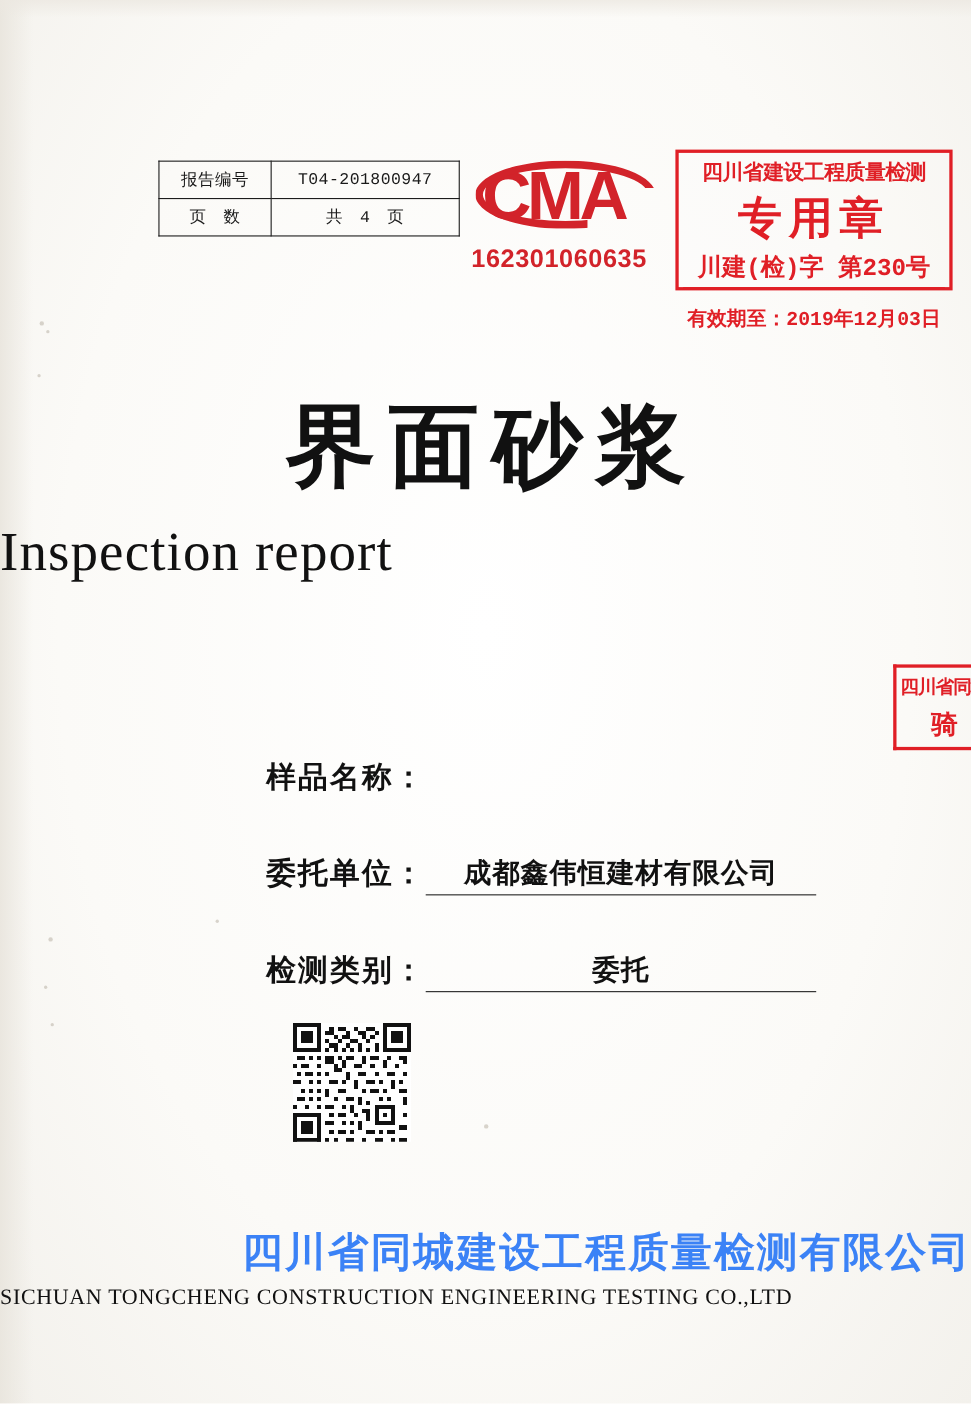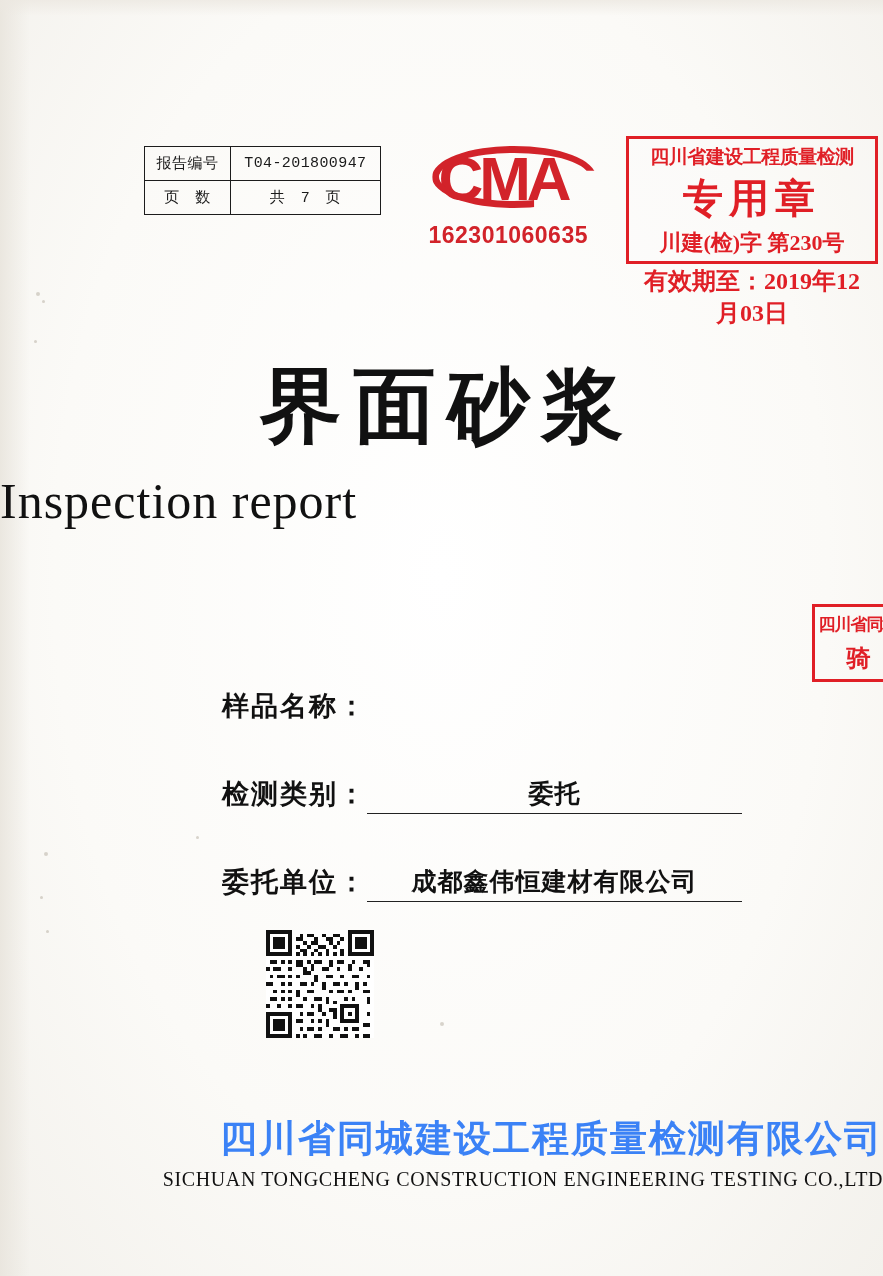--- a/index.html
+++ b/index.html
@@ -42,21 +42,21 @@
     background: #b9b2a6;
     border-radius: 50%;
     opacity: .55;
   }
 
   
   .header-table {
     position: absolute;
     left: 144px;
     top: 146px;
-    width: 237px;
+    width: 274px;
     border-collapse: collapse;
     font-family: "Liberation Sans", sans-serif;
   }
   .header-table td {
     border: 1.3px solid #1c1c1c;
     height: 33px;
     font-size: 15px;
     text-align: center;
     padding: 0 4px;
     white-space: nowrap;
@@ -115,50 +115,49 @@
   
   .stamp {
     position: absolute;
     left: 614px;
     top: 136px;
     width: 252px;
     height: 128px;
     border: 3px solid #e01f26;
     box-sizing: border-box;
     color: #e01f26;
-    font-family: Liberation Serif, serif;
+    font-family: Liberation Mono, monospace;
     text-align: center;
     background: rgba(255,255,255,0.15);
-    margin-left: 12px;
   }
   .stamp-l1 {
     font-size: 19px;
     font-weight: 700;
     margin-top: 5px;
     letter-spacing: -0.5px;
   }
   .stamp-l2 {
     font-size: 40px;
     font-weight: 700;
     letter-spacing: 6px;
     margin-top: 1px;
   }
   .stamp-l3 {
     font-size: 22px;
     font-weight: 700;
     margin-top: 2px;
     letter-spacing: 0px;
   }
   .stamp-l4 {
-    font-size: 24px;
+    font-size: 18px;
     font-weight: 700;
     margin-top: 3px;
     letter-spacing: 0px;
     border-top: 2px solid #e01f26;
-    padding-top: 2px;
+    padding-top: 14px;
     margin-left: 4px;
     margin-right: 4px;
   }
 
   
   .side-stamp {
     position: absolute;
     left: 812px;
     top: 604px;
     width: 90px;
@@ -223,20 +222,21 @@
     height: 42px;
   }
   .field-label {
     font-family: "Liberation Sans", sans-serif;
     font-size: 27px;
     font-weight: 700;
     letter-spacing: 2px;
     white-space: nowrap;
     color: #111;
     padding-bottom: 2px;
+    margin-left: 20px;
   }
   .field-value {
     flex: 1;
     border-bottom: 1.6px solid #222;
     text-align: center;
     font-family: "Liberation Sans", sans-serif;
     font-size: 25px;
     font-weight: 700;
     color: #111;
     padding-bottom: 3px;
@@ -261,21 +261,21 @@
     font-family: "Liberation Sans", sans-serif;
     font-weight: 700;
     font-size: 37px;
     letter-spacing: 2px;
     color: #3b82f6;
   }
   .footer-en {
     position: absolute;
     left: 0; right: 0;
     top: 1168px;
-    text-align: right;
+    text-align: left;
     font-family: "Liberation Serif", serif;
     font-size: 20px;
     letter-spacing: .6px;
     color: #111;
   }
 </style>
 </head>
 <body>
 
 <div class="paper"></div>
@@ -292,21 +292,21 @@
 <div class="speck" style="left:440px;top:1022px;width:4px;height:4px;"></div>
 
 <table class="header-table">
   <tbody>
       <tr>
     <td class="label">报告编号</td>
     <td class="value">T04-201800947</td>
   </tr>
   <tr>
     <td class="label spaced">页　数</td>
-    <td class="value">共　7　页</td>
+    <td class="value">共　4　页</td>
   </tr>
 </tbody>
   </table>
 
 <div class="cma-wrap">
   <div class="cma-logo">
     <span class="cma-ring"></span>
     <span>CMA</span>
   </div>
   <div class="cma-number">162301060635</div>
@@ -325,26 +325,26 @@
 </div>
 
 <div class="title-cn">界面砂浆</div>
 <div class="title-en">Inspection  report</div>
 
 <div class="fields">
   <div class="field-row">
     <span class="field-label">样品名称：</span>
   </div>
   <div class="field-row">
+    <span class="field-label">委托单位：</span>
+    <span class="field-value">成都鑫伟恒建材有限公司</span>
+  </div>
+  <div class="field-row">
     <span class="field-label">检测类别：</span>
     <span class="field-value">委托</span>
-  </div>
-  <div class="field-row">
-    <span class="field-label">委托单位：</span>
-    <span class="field-value">成都鑫伟恒建材有限公司</span>
   </div>
 </div>
 
 <svg class="qr" viewBox="0 0 29 29" shape-rendering="crispEdges">
   <rect width="29" height="29" fill="#ffffff"></rect>
   <g fill="#111111">
 
     <rect x="0" y="0" width="7" height="1"></rect>
       <rect x="0" y="6" width="7" height="1"></rect>
     <rect x="0" y="0" width="1" height="7"></rect>

